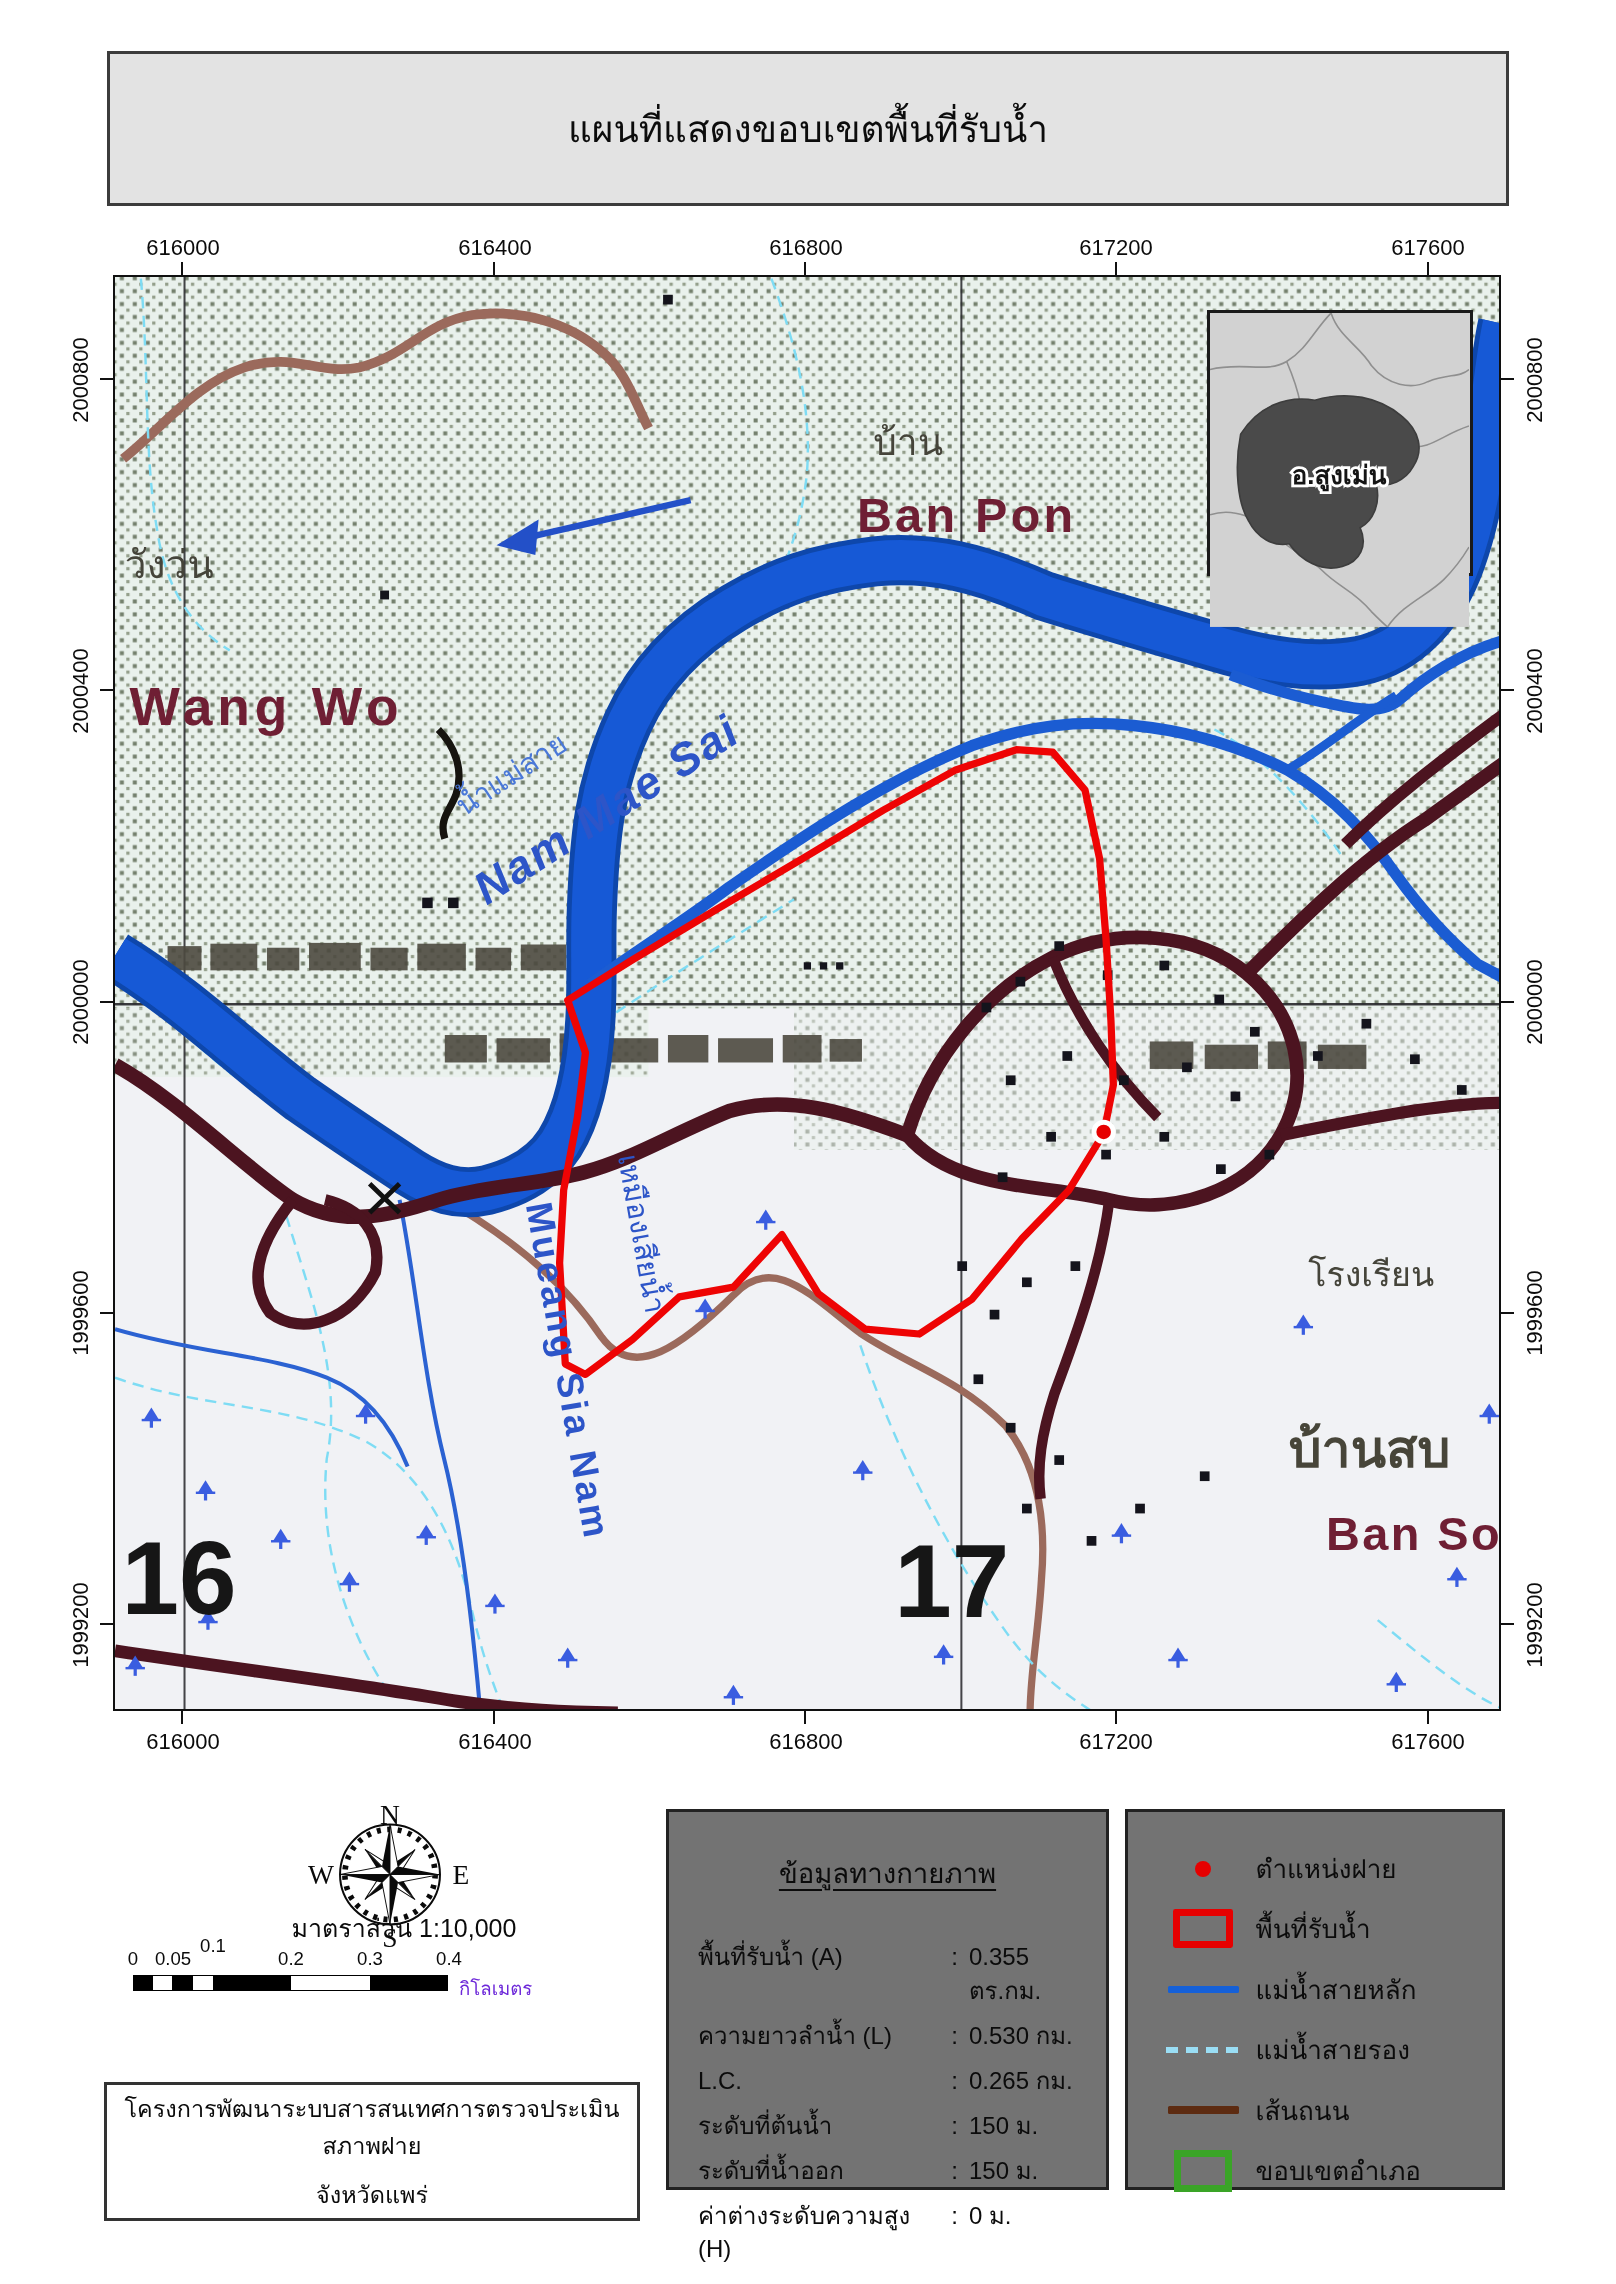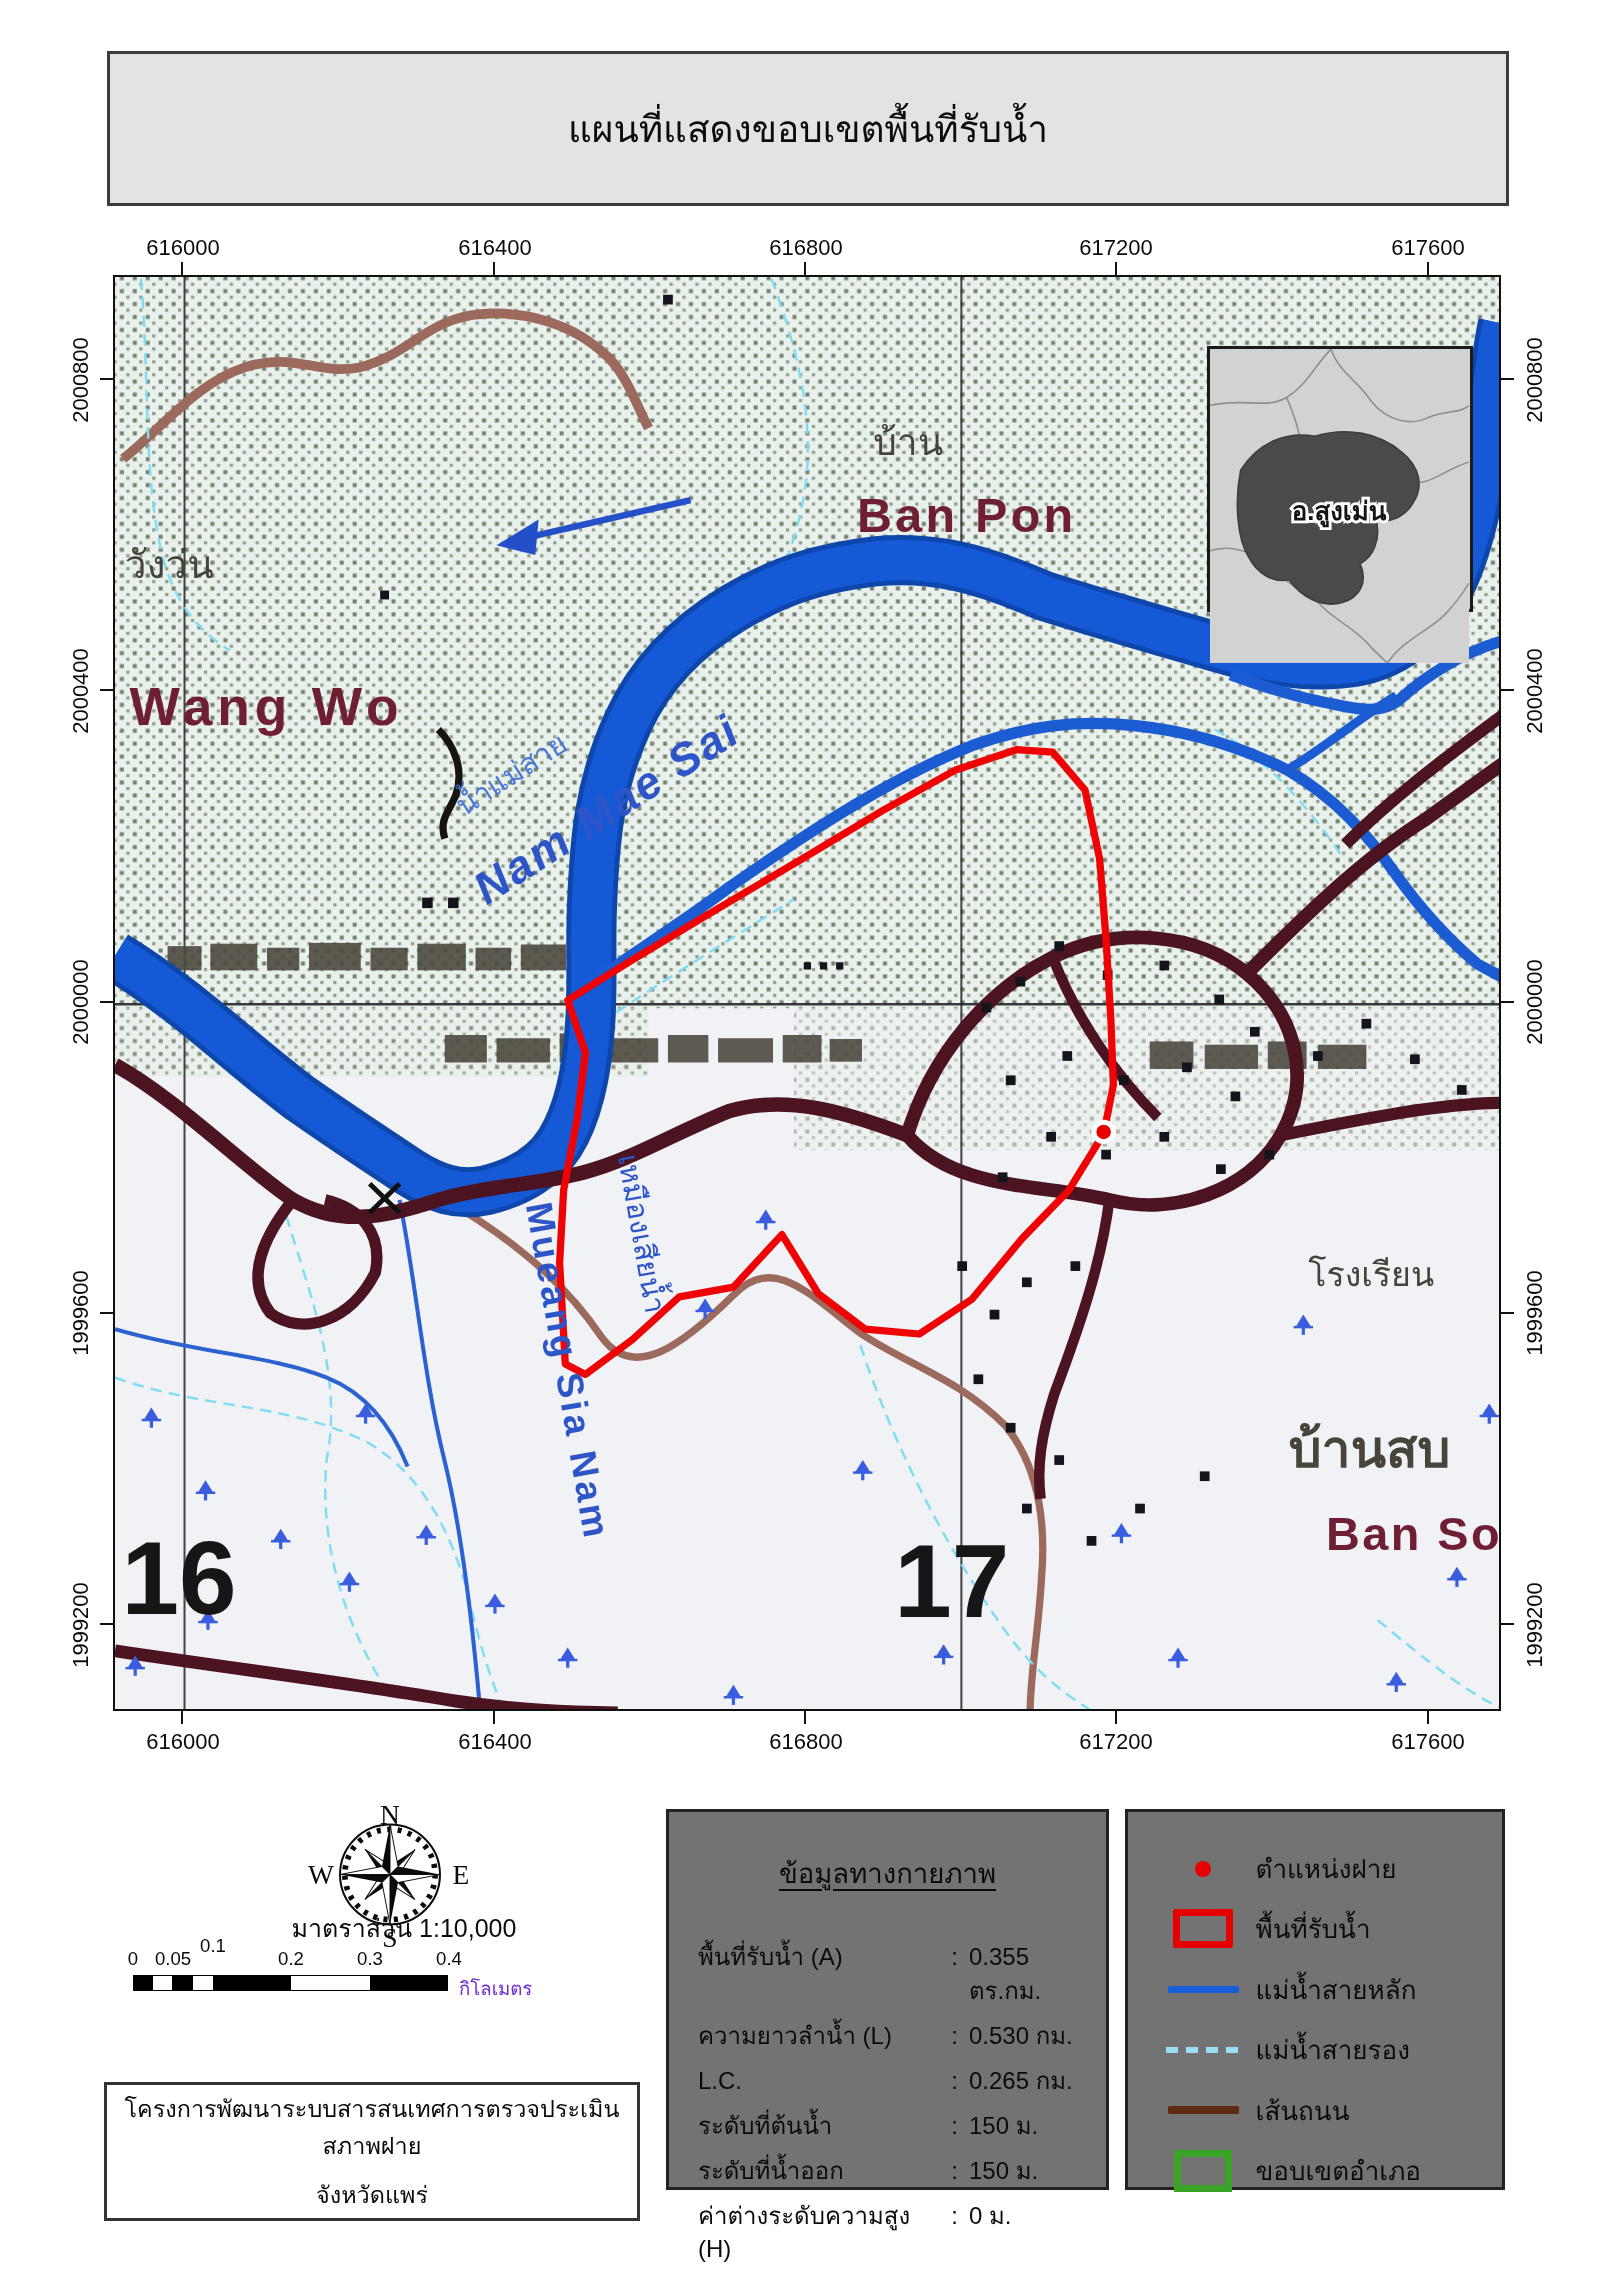--- a/index.html
+++ b/index.html
@@ -16,21 +16,21 @@
   .map-wrap{left:113px;top:275px;width:1388px;height:1436px;border:2.4px solid #101010;box-sizing:border-box;overflow:hidden;background:#edf3ef;}
   .map-wrap svg{display:block;}
 
   
   .tick-x{width:2.4px;height:13px;background:#111;}
   .tick-y{width:13px;height:2.4px;background:#111;}
   .ax-label{font-size:22px;color:#0b0b0b;white-space:nowrap;transform:translate(-50%,-50%);}
   .ax-label.rot{transform:translate(-50%,-50%) rotate(-90deg);}
 
   
-  .inset{left:1207px;top:310px;width:266px;height:266px;border:3.2px solid #1a1a1a;box-sizing:border-box;background:#d2d2d2;margin-top:36px;}
+  .inset{left:1207px;top:310px;width:266px;height:266px;border:3.2px solid #1a1a1a;box-sizing:border-box;background:#d2d2d2;}
 
   
   .compass-letter{font-family:"Liberation Serif","DejaVu Serif",serif;font-size:27.5px;color:#0a0a0a;transform:translate(-50%,-50%);}
 
   
   .sb-label{font-size:18.6px;color:#0b0b0b;transform:translate(-50%,-100%);white-space:nowrap;}
   .sb-unit{font-size:18.6px;color:#6d28d9;white-space:nowrap;}
   .scale-text{font-size:25px;color:#0b0b0b;white-space:nowrap;transform:translateX(-50%);}
   .sbar{height:16px;border:1.6px solid #000;box-sizing:border-box;display:flex;}
   .sbar .seg{height:100%;}

